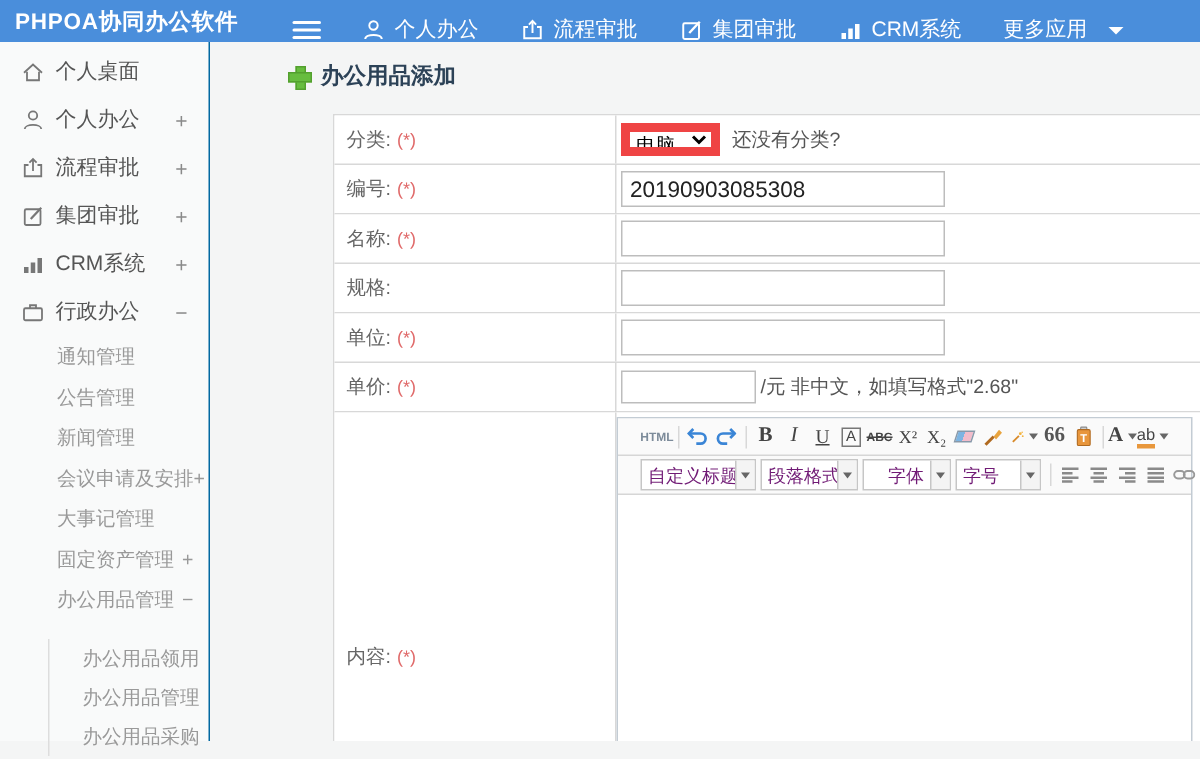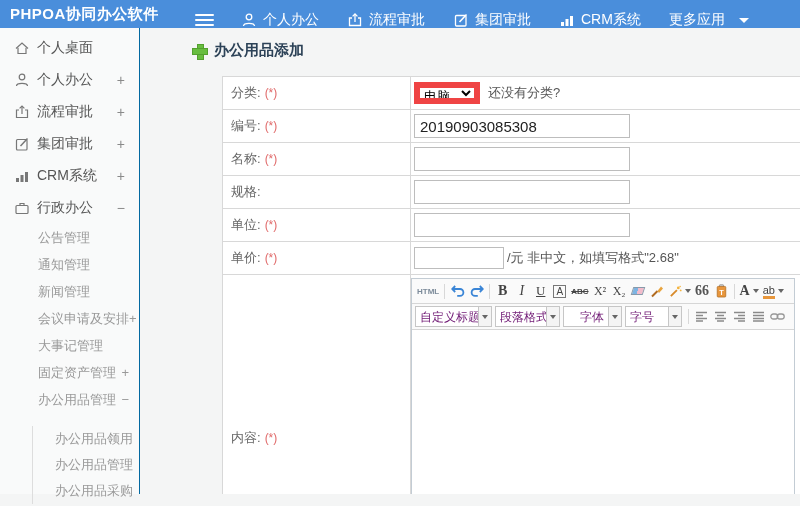--- a/index.html
+++ b/index.html
@@ -46,21 +46,21 @@
   .txt { height:24px; width:216px; border:1px solid #bdbdbd; background:#fff; font-size:15px; padding:0 5px; color:#222; font-family:inherit; }
   .txt-small { width:90px; height:22px; font-size:13px; }
   select.cat { width:66px; height:22px; font-size:13px; border:6px solid #ef4444; background:#fff; font-family:inherit; }
   .hint { color:#555; margin-left:8px; white-space:nowrap; }
   a.addcat { color:#4a90d9; text-decoration:none; margin-left:2px; white-space:nowrap; cursor:pointer; }
   .suffix { color:#555; margin-left:3px; white-space:nowrap; }
   
   .frow.contentrow { height:326px; }
   .frow.contentrow .fvalue { align-items:flex-start; padding:3px 0 0 0; }
   .editor { width:384px; height:316px; border:1px solid #c3ccd4; background:#fff; display:flex; flex-direction:column; }
-  .tb-row { background:#fafafa; border-bottom:1px solid #d6d6d6; display:flex; align-items:center; padding:2px 3px; flex:none; }
+  .tb-row { background:#fafafa; border-bottom:1px solid #d6d6d6; display:flex; align-items:center; padding:2px 15px; flex:none; }
   .tb-btn { min-width:19px; height:20px; display:inline-flex; align-items:center; justify-content:center; border:1px solid transparent; border-radius:2px; cursor:pointer; color:#444; padding:0 1px; }
   .tb-sep { width:1px; height:15px; background:#d8d8d8; margin:0 3px; flex:none; }
   .g-html { font-size:8px; font-weight:bold; color:#7c8b9a; }
   .g-b { font-family:"Liberation Serif","DejaVu Serif",serif; font-weight:bold; font-size:14px; }
   .g-i { font-family:"Liberation Serif","DejaVu Serif",serif; font-style:italic; font-size:14px; }
   .g-u { font-family:"Liberation Serif","DejaVu Serif",serif; font-size:13px; text-decoration:underline; }
   .g-abox { border:1px solid #777; font-size:10px; line-height:11px; padding:0 2px; }
   .g-abc { font-size:8px; font-weight:bold; text-decoration:line-through; }
   .g-x { font-family:"Liberation Serif","DejaVu Serif",serif; font-size:12px; }
   .g-66 { font-family:"Liberation Serif","DejaVu Serif",serif; font-weight:bold; font-size:14px; color:#555; }
@@ -190,25 +190,25 @@
         <svg width="16" height="16" viewBox="0 0 16 16" fill="none" stroke="#777" stroke-width="1.2">
             <rect x="2" y="5.5" width="12" height="8" rx="1"></rect>
             <path d="M6 5.5V3.5h4v2"></path>
           </svg>
       </span>
       <span class="lbl">行政办公</span>
       <span class="exp">−</span>
     </div>
 
     <div class="side-sub">
+      <span>通知管理</span>
+      <span class="exp"></span>
+    </div>
+    <div class="side-sub">
       <span>公告管理</span>
-      <span class="exp"></span>
-    </div>
-    <div class="side-sub">
-      <span>通知管理</span>
       <span class="exp"></span>
     </div>
     <div class="side-sub">
       <span>新闻管理</span>
       <span class="exp"></span>
     </div>
     <div class="side-sub">
       <span>会议申请及安排+</span>
       <span class="exp"></span>
     </div>

